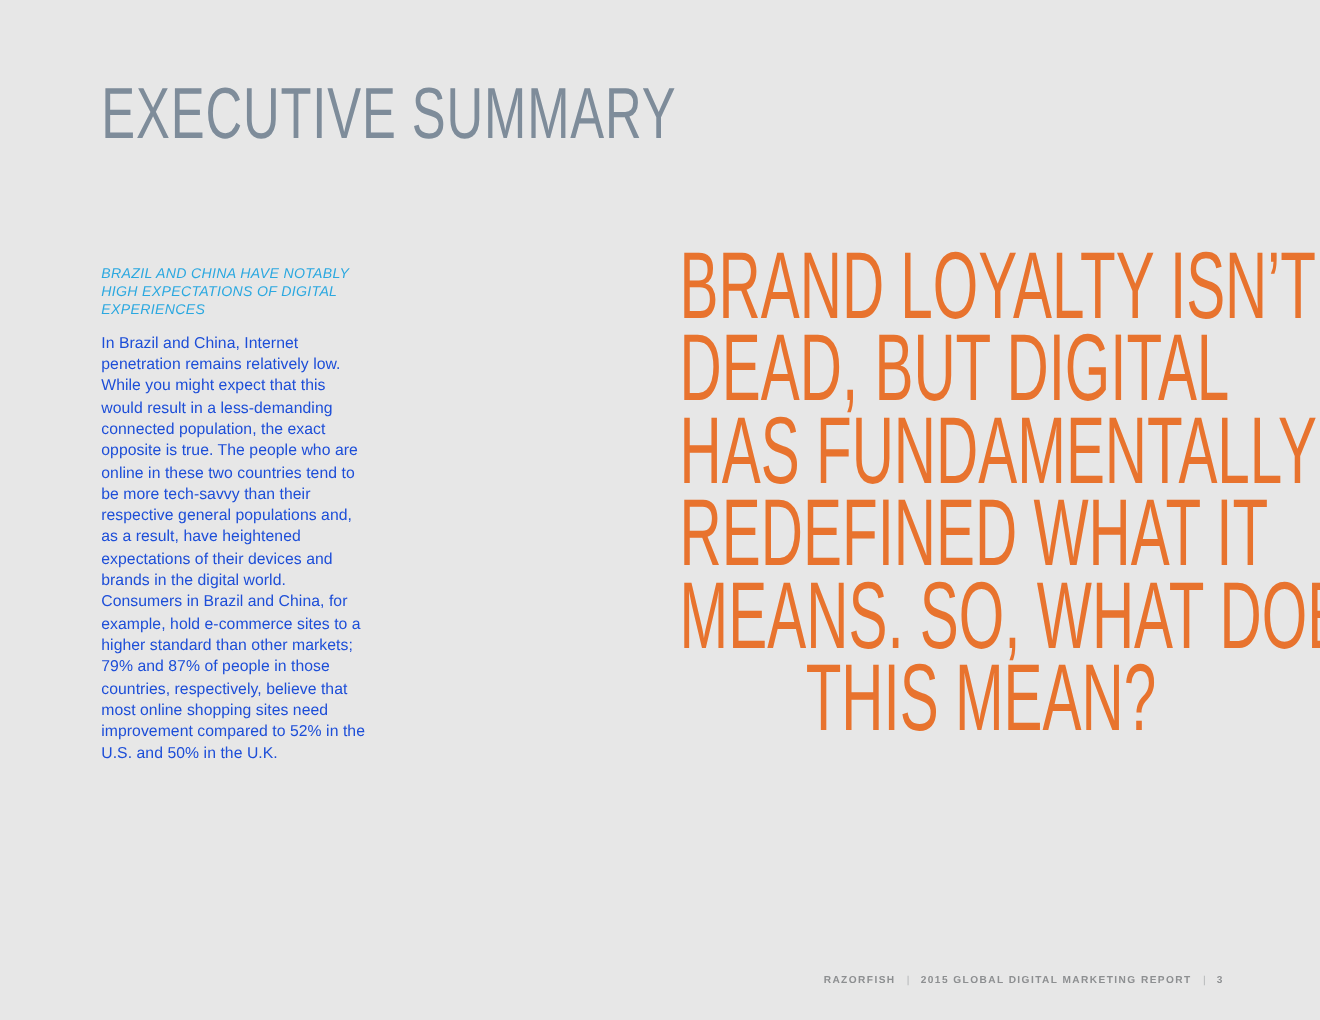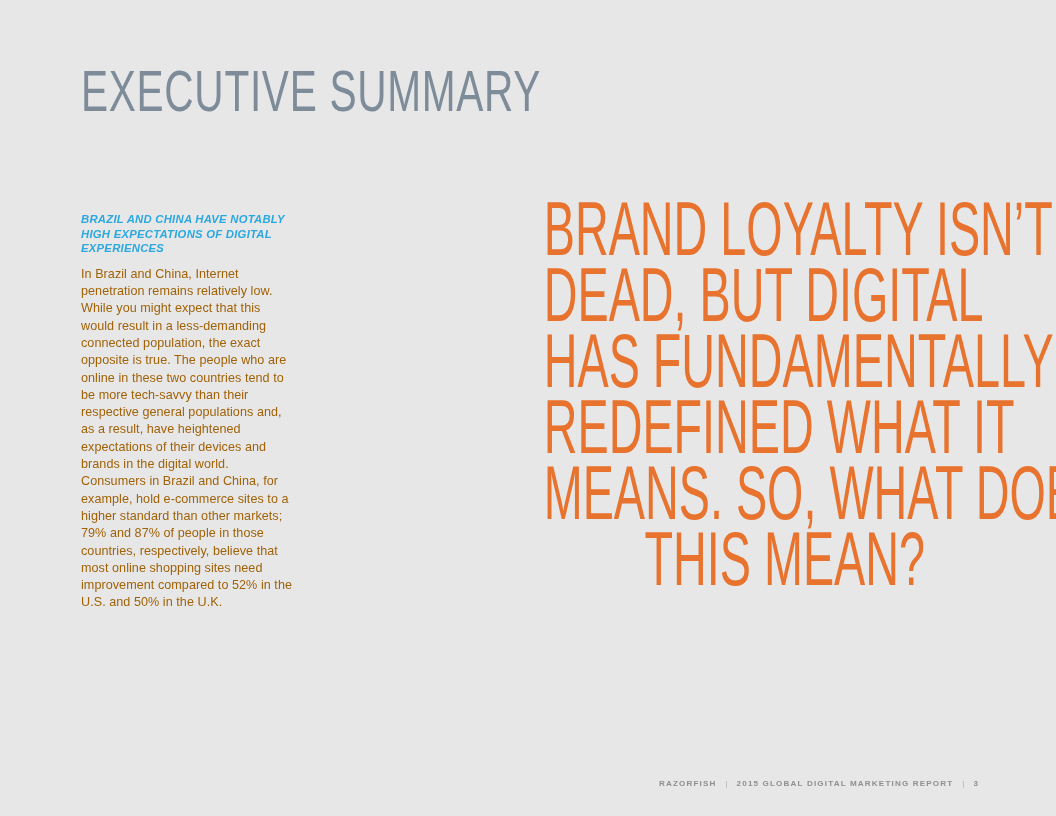--- a/index.html
+++ b/index.html
@@ -41,33 +41,33 @@
   
   .left-col {
     position: absolute;
     left: 81px;
     top: 212px;
     width: 212px;
   }
 
   .kicker {
     font-size: 11.3px;
-    font-weight: bold;
+    font-weight: normal;
     font-style: italic;
     line-height: 14.6px;
     letter-spacing: 0.25px;
     color: #2ba8e0;
     margin: 0 0 10px 0;
     text-transform: uppercase;
   }
 
   .body-copy {
     font-size: 12.6px;
     line-height: 17.3px;
-    color: #a16207;
+    color: #1d4ed8;
     margin: 0;
     letter-spacing: 0.05px;
   }
 
   .body-copy + .body-copy {
     margin-top: 17.3px;
   }
 
   .b { font-weight: bold; }
   .bi { font-weight: bold; font-style: italic; }

